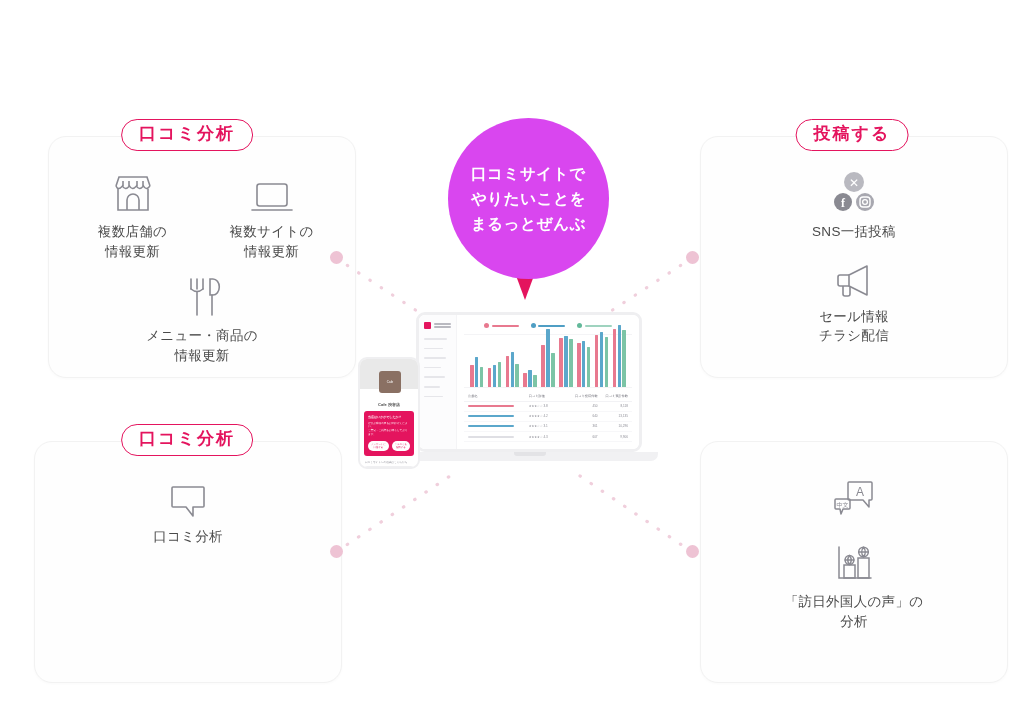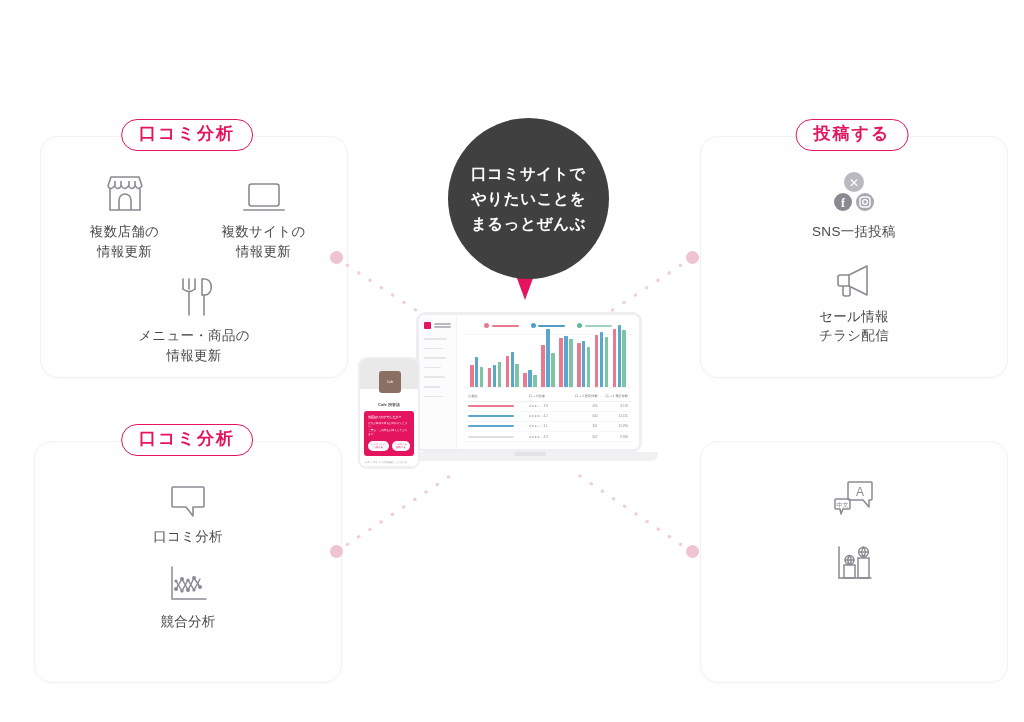--- a/index.html
+++ b/index.html
@@ -22,21 +22,21 @@
   }
 
   
   .card{
     position:absolute;
     background:#fefefe;
     border:1px solid #f2f2f2;
     border-radius:18px;
     box-shadow:0 1px 3px rgba(0,0,0,0.025);
   }
-  .card-tl{left:40px;top:136px;width:306px;height:240px;}
+  .card-tl{left:48px;top:136px;width:306px;height:240px;}
   .card-tr{left:700px;top:136px;width:306px;height:240px;}
   .card-bl{left:34px;top:441px;width:306px;height:240px;}
   .card-br{left:700px;top:441px;width:306px;height:240px;}
 
   .badge{
     position:absolute;
     background:#ffffff;
     border:1.6px solid #e4145e;
     border-radius:999px;
     color:#e4145e;
@@ -73,21 +73,21 @@
   .feat-icon svg{display:block;}
   .feat-label{
     font-size:13.5px;color:#4a4a4a;line-height:1.45;
     text-align:center;letter-spacing:0.3px;white-space:pre-line;
   }
 
   
   .balloon{
     position:absolute;left:448px;top:118px;
     width:161px;height:161px;border-radius:50%;
-    background:#404040;
+    background:#d946ef;
     z-index:5;
   }
   .balloon-tail{
     position:absolute;left:511px;top:262px;
     width:0;height:0;
     border-left:14px solid transparent;
     border-right:14px solid transparent;
     border-top:38px solid #e4145e;
     z-index:4;
   }
@@ -283,39 +283,20 @@
   <div class="card card-bl">
     <div class="feat-grid">
       <div class="feat">
         <div class="feat-icon">
           <svg width="42" height="38" viewBox="0 0 42 38" fill="none" stroke="#8a8a92" stroke-width="1.6" stroke-linejoin="round">
             <path d="M6 5 H36 a1 1 0 0 1 1 1 V24 a1 1 0 0 1-1 1 H26 L26 34 L19 25 H6 a1 1 0 0 1-1-1 V6 a1 1 0 0 1 1-1 z"></path>
           </svg>
         </div>
         <div class="feat-label">口コミ分析</div>
       </div>
-      <div class="feat wide">
-        <div class="feat-icon">
-          <svg width="46" height="42" viewBox="0 0 46 42" fill="none" stroke="#8a8a92" stroke-width="1.5" stroke-linecap="round">
-            <path d="M7 4 V36 H41"></path>
-            <path d="M11 26 L17 16 L23 27 L29 15 L35 24" stroke-width="1.4"></path>
-            <path d="M11 18 L17 28 L23 17 L29 27 L35 16" stroke-width="1.4"></path>
-            <circle cx="11" cy="26" r="2" fill="#8a8a92" stroke="none"></circle>
-            <circle cx="17" cy="16" r="2" fill="#8a8a92" stroke="none"></circle>
-            <circle cx="23" cy="27" r="2" fill="#8a8a92" stroke="none"></circle>
-            <circle cx="29" cy="15" r="2" fill="#8a8a92" stroke="none"></circle>
-            <circle cx="35" cy="24" r="2" fill="#8a8a92" stroke="none"></circle>
-            <circle cx="11" cy="18" r="1.6" fill="#8a8a92" stroke="none"></circle>
-            <circle cx="17" cy="28" r="1.6" fill="#8a8a92" stroke="none"></circle>
-            <circle cx="23" cy="17" r="1.6" fill="#8a8a92" stroke="none"></circle>
-            <circle cx="29" cy="27" r="1.6" fill="#8a8a92" stroke="none"></circle>
-          </svg>
-        </div>
-        <div class="feat-label">競合分析</div>
-      </div>
     </div>
   </div>
 
   <div class="card card-br">
     <div class="feat-grid">
       <div class="feat">
         <div class="feat-icon">
           <svg width="50" height="44" viewBox="0 0 50 44" fill="none" stroke="#8a8a92" stroke-width="1.5" stroke-linejoin="round">
             <path d="M20 6 H42 a1 1 0 0 1 1 1 V23 a1 1 0 0 1-1 1 H40 L40 31 L34 24 H20 a1 1 0 0 1-1-1 V7 a1 1 0 0 1 1-1 z"></path>
             <text x="31" y="20" font-size="12" fill="#8a8a92" stroke="none" text-anchor="middle" font-family="Liberation Sans, sans-serif">A</text>
@@ -329,20 +310,22 @@
           <svg width="46" height="44" viewBox="0 0 46 44" fill="none" stroke="#8a8a92" stroke-width="1.5" stroke-linecap="round">
             <path d="M8 6 V37 H40"></path>
             <rect x="13" y="24" width="11" height="13"></rect>
             <rect x="27" y="17" width="11" height="20"></rect>
             <circle cx="18.5" cy="19" r="4.4"></circle>
             <path d="M14.1 19 H22.9 M18.5 14.6 a7 7 0 0 1 0 8.8 a7 7 0 0 1 0-8.8"></path>
             <circle cx="32.5" cy="11" r="4.8"></circle>
             <path d="M27.7 11 H37.3 M32.5 6.2 a7.5 7.5 0 0 1 0 9.6 a7.5 7.5 0 0 1 0-9.6"></path>
           </svg>
         </div>
+        <div class="feat-label">「訪日外国人の声」の
+分析</div>
       </div>
     </div>
   </div>
 
   <div class="balloon-tail"></div>
   <div class="balloon">
     <div class="balloon-text">口コミサイトで
 やりたいことを
 まるっとぜんぶ</div>
   </div>

